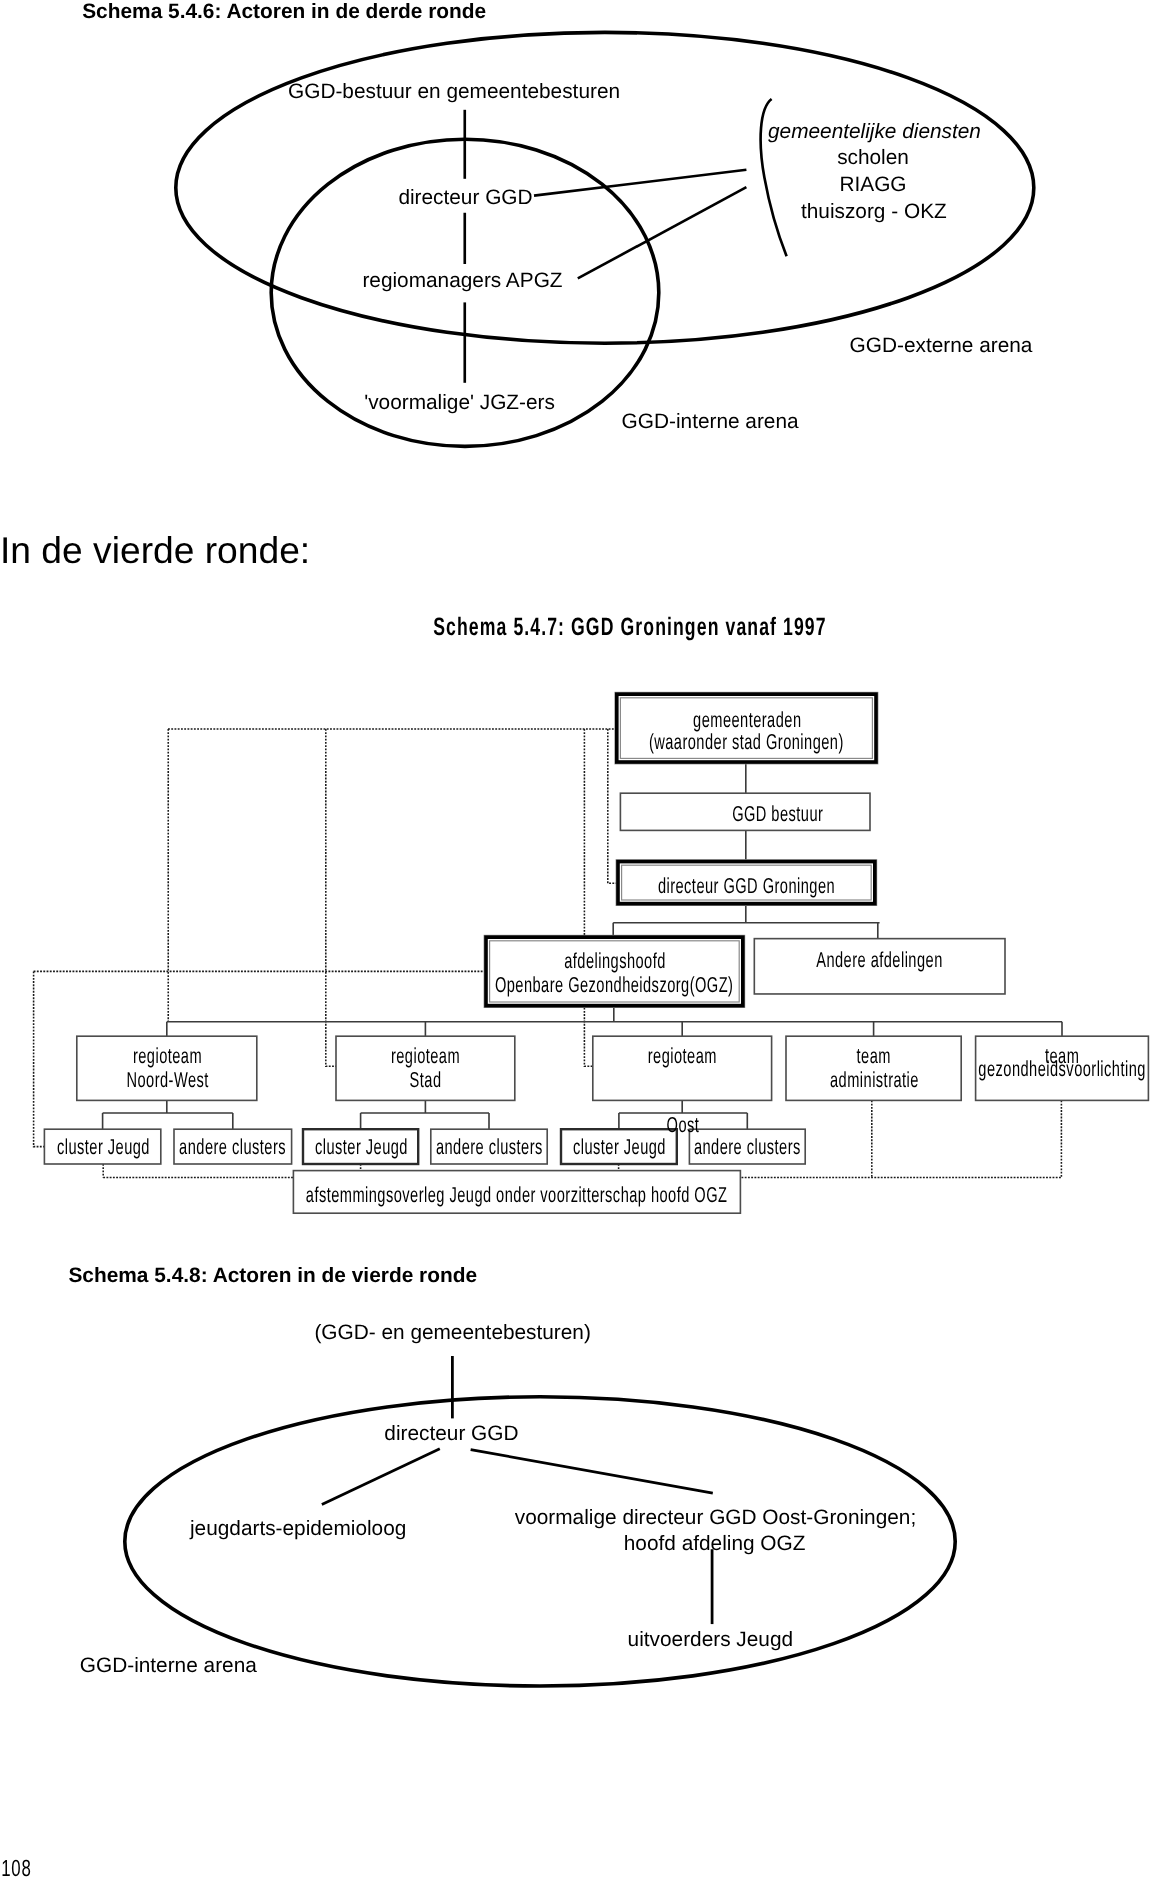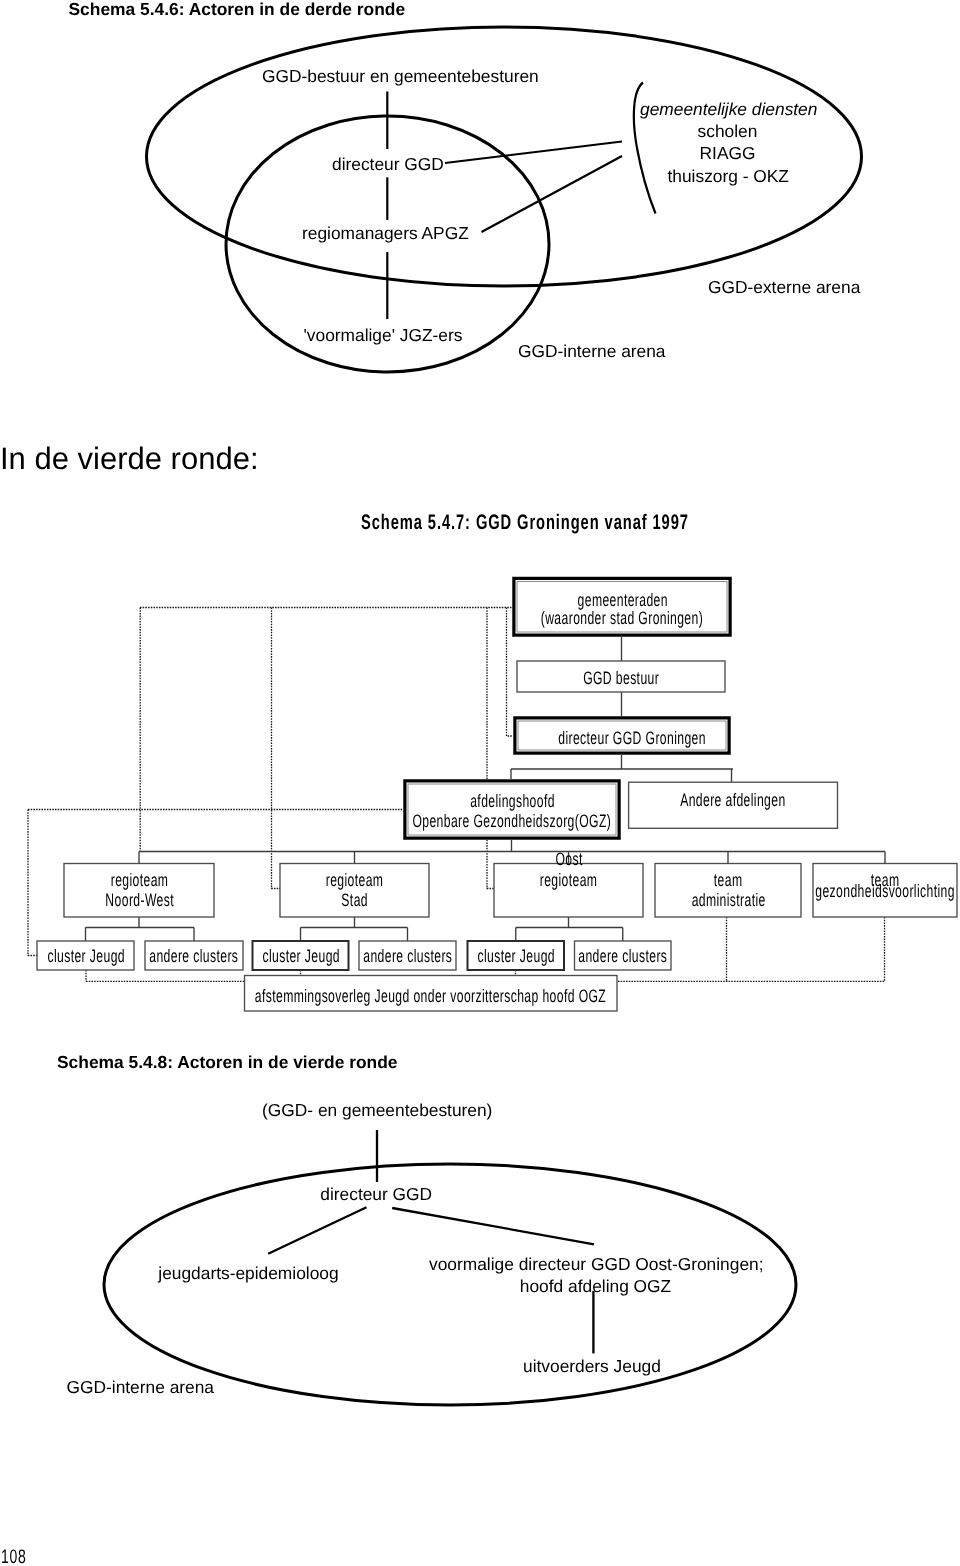--- a/index.html
+++ b/index.html
@@ -32,21 +32,21 @@
   </g>
   <g stroke="#000" stroke-width="2.2" fill="none">
     <line x1="387.3" y1="91.5" x2="387.3" y2="149"></line>
     <line x1="387.3" y1="177.3" x2="387.3" y2="220"></line>
     <line x1="387.3" y1="252" x2="387.3" y2="319"></line>
     <line x1="445" y1="163" x2="622" y2="141.5"></line>
     <line x1="481.5" y1="232" x2="622" y2="156"></line>
     <path d="M 643 82.5 C 633 90 631.5 118 637 148 C 641 170 648.5 196 655.5 213.5"></path>
   </g>
 </svg>
-<div class="abs d1txt" style="left:262px;top:66px;">GGD-bestuur en gemeentebesturen</div>
+<div class="abs d1txt" style="left:240px;top:66px;">GGD-bestuur en gemeentebesturen</div>
 <div class="abs d1txt" style="left:332px;top:153.5px;">directeur GGD</div>
 <div class="abs d1txt" style="left:302px;top:223px;">regiomanagers APGZ</div>
 <div class="abs d1txt" style="left:303.5px;top:324.5px;">'voormalige' JGZ-ers</div>
 <div class="abs d1txt" style="left:640px;top:98.5px;font-style:italic;">gemeentelijke diensten</div>
 <div class="abs d1txt" style="left:667.5px;top:120.8px;text-align:center;width:120px;">scholen</div>
 <div class="abs d1txt" style="left:667.5px;top:143.1px;text-align:center;width:120px;">RIAGG</div>
 <div class="abs d1txt" style="left:667.5px;top:165.5px;text-align:center;width:120px;">thuiszorg - OKZ</div>
 <div class="abs d1txt" style="left:708px;top:276.6px;">GGD-externe arena</div>
 <div class="abs d1txt" style="left:518px;top:341.3px;">GGD-interne arena</div>
 
@@ -106,31 +106,31 @@
     <rect x="145" y="381.0" width="98" height="29.0" fill="#ffffff" stroke="#4d4d4d" stroke-width="1.35"></rect>
     <rect x="252.5" y="381.0" width="96.0" height="29.0" fill="#ffffff" stroke="#2b2b2b" stroke-width="2"></rect>
     <rect x="359" y="381.0" width="97" height="29.0" fill="#ffffff" stroke="#4d4d4d" stroke-width="1.35"></rect>
     <rect x="467.5" y="381.0" width="96.5" height="29.0" fill="#ffffff" stroke="#2b2b2b" stroke-width="2"></rect>
     <rect x="574.5" y="381.0" width="96.5" height="29.0" fill="#ffffff" stroke="#4d4d4d" stroke-width="1.35"></rect>
     <rect x="244.5" y="415.5" width="372.5" height="35.5" fill="#ffffff" stroke="#4d4d4d" stroke-width="1.35"></rect>
   </g>
 </svg>
 <div class="abs nrw" style="left:514px;top:590.1px;width:216px;"><i style="left: 41.5px;">gemeenteraden</i></div>
 <div class="abs nrw" style="left:514px;top:608.1px;width:216px;"><i style="left: -12px;">(waaronder stad Groningen)</i></div>
-<div class="abs nrw" style="left:517px;top:668.3px;width:240px;"><i style="left: 48px;">GGD bestuur</i></div>
-<div class="abs nrw" style="left:515px;top:728.0px;width:214px;margin-left:10px;"><i style="left: -2px;">directeur GGD Groningen</i></div>
+<div class="abs nrw" style="left:517px;top:668.3px;width:240px;padding-left:27px;"><i style="left: 48px;">GGD bestuur</i></div>
+<div class="abs nrw" style="left:515px;top:728.0px;width:214px;"><i style="left: -2px;">directeur GGD Groningen</i></div>
 <div class="abs nrw" style="left:405px;top:791.1px;width:214px;"><i style="left: 44.5px;">afdelingshoofd</i></div>
 <div class="abs nrw" style="left:405px;top:811.0px;width:214px;"><i style="left: -40px;">Openbare Gezondheidszorg(OGZ)</i></div>
 <div class="abs nrw" style="left:628.6px;top:790.2px;width:208.9px;"><i style="left: 26.4453px;">Andere afdelingen</i></div>
 <div class="abs nrw" style="left:64px;top:870.2px;width:150px;"><i style="left: 32.5px;">regioteam</i></div>
 <div class="abs nrw" style="left:64px;top:890.2px;width:150px;"><i style="left: 24.5px;">Noord-West</i></div>
 <div class="abs nrw" style="left:280px;top:870.2px;width:149px;"><i style="left: 32px;">regioteam</i></div>
 <div class="abs nrw" style="left:280px;top:890.2px;width:149px;"><i style="left: 55px;">Stad</i></div>
 <div class="abs nrw" style="left:494px;top:870.2px;width:149px;"><i style="left: 32px;">regioteam</i></div>
-<div class="abs nrw" style="left:494px;top:849px;width:131px;"><i style="left: 54.5px;">Oost</i></div>
+<div class="abs nrw" style="left:494px;top:927px;width:131px;"><i style="left: 54.5px;">Oost</i></div>
 <div class="abs nrw" style="left:655px;top:870.2px;width:146px;"><i style="left: 52px;">team</i></div>
 <div class="abs nrw" style="left:655px;top:890.2px;width:146px;"><i style="left: 18.5px;">administratie</i></div>
 <div class="abs nrw" style="left:813px;top:870.2px;width:144px;"><i style="left: 51px;">team</i></div>
 <div class="abs nrw" style="left:813px;top:881px;width:144px;"><i style="left: -31px;">gezondheidsvoorlichting</i></div>
 <div class="abs nrw" style="left:37px;top:946.2px;width:97px;"><i style="left: -8.5px;">cluster Jeugd</i></div>
 <div class="abs nrw" style="left:145px;top:946.2px;width:98px;"><i style="left: -17px;">andere clusters</i></div>
 <div class="abs nrw" style="left:252.5px;top:946.2px;width:96.0px;"><i style="left: -9px;">cluster Jeugd</i></div>
 <div class="abs nrw" style="left:359px;top:946.2px;width:97px;"><i style="left: -17.5px;">andere clusters</i></div>
 <div class="abs nrw" style="left:467.5px;top:946.2px;width:96.5px;"><i style="left: -8.75px;">cluster Jeugd</i></div>
 <div class="abs nrw" style="left:574.5px;top:946.2px;width:96.5px;"><i style="left: -17.75px;">andere clusters</i></div>

